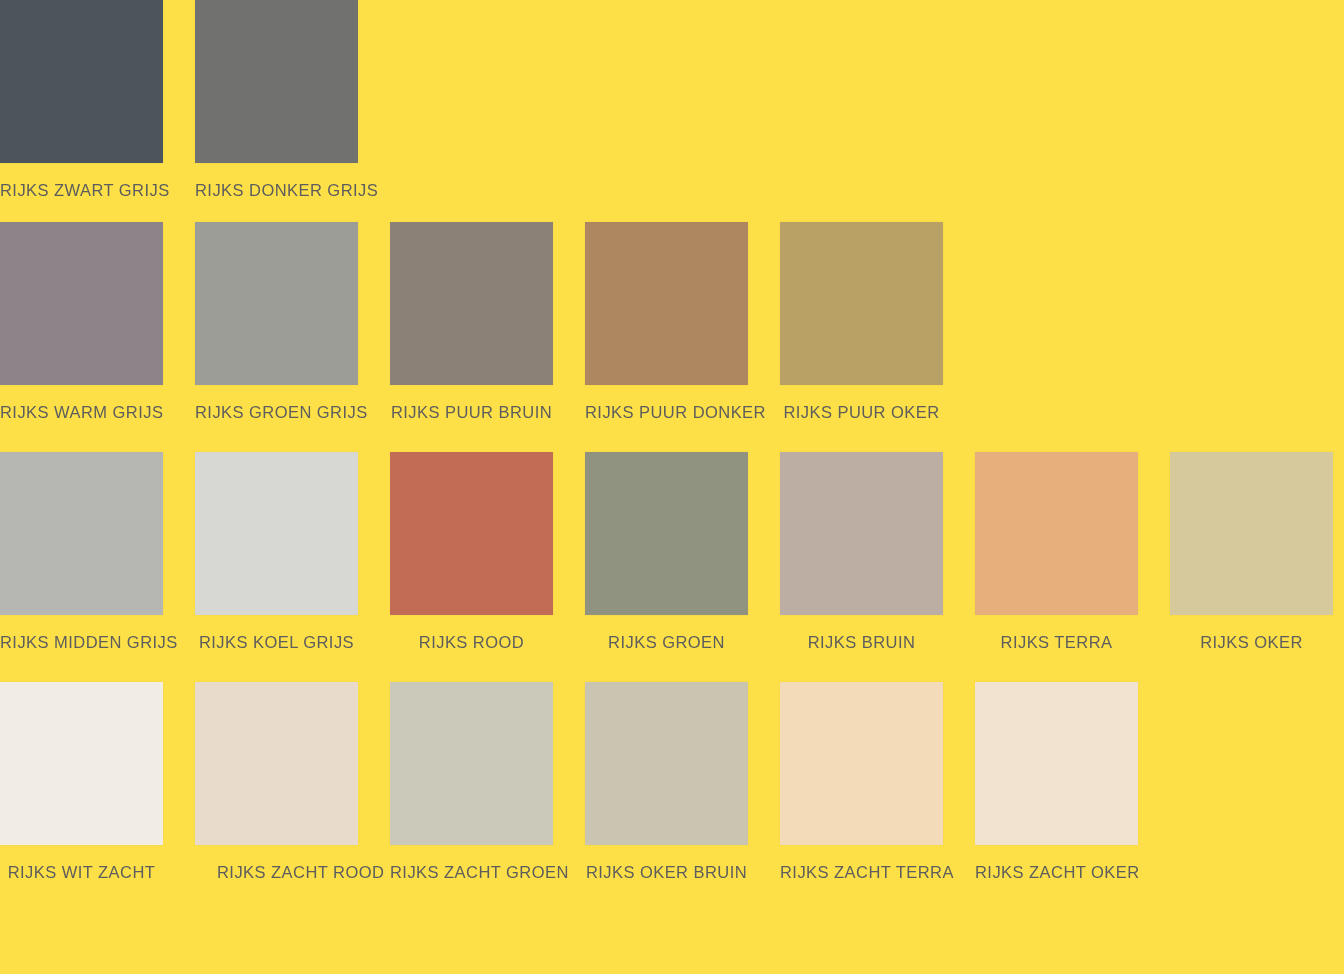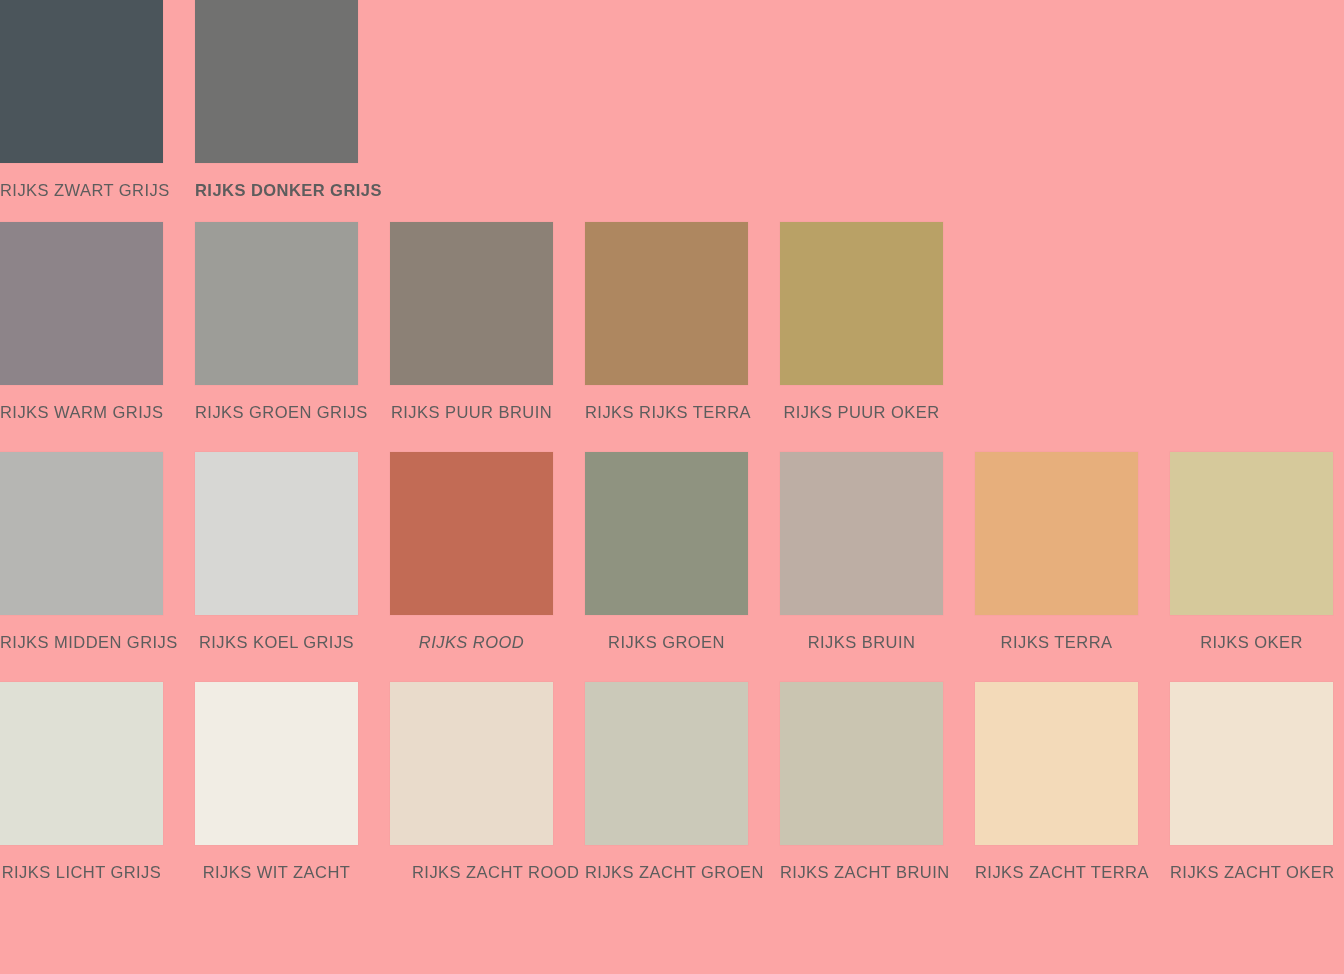--- a/index.html
+++ b/index.html
@@ -64,29 +64,29 @@
   }
 
   .cell-empty {
     width: 163px;
     height: 1px;
   }
 </style>
 </head>
 <body>
 
-<div id="palette-grid" style="background: #fca5a5;">
+<div id="palette-grid" style="background: #fde047;">
     <div class="palette-row row-first">
       <div class="swatch-cell">
         <span class="swatch-chip" title="RIJKS ZWART GRIJS" style="background: rgb(75, 85, 91);"></span>
         <span class="swatch-label" style="color: rgb(93, 93, 93);">RIJKS ZWART GRIJS</span>
       </div>
       <div class="swatch-cell">
         <span class="swatch-chip" title="RIJKS DONKER GRIJS" style="background: rgb(113, 113, 112);"></span>
-        <span class="swatch-label" style="color: rgb(93, 93, 93); font-weight: bold;">RIJKS DONKER GRIJS</span>
+        <span class="swatch-label" style="color: rgb(93, 93, 93);">RIJKS DONKER GRIJS</span>
       </div>
       <div class="cell-empty"></div>
       <div class="cell-empty"></div>
       <div class="cell-empty"></div>
       <div class="cell-empty"></div>
       <div class="cell-empty"></div>
     </div>
     <div class="palette-row">
       <div class="swatch-cell">
         <span class="swatch-chip" title="RIJKS WARM GRIJS" style="background: rgb(141, 132, 137);"></span>
@@ -95,77 +95,73 @@
       <div class="swatch-cell">
         <span class="swatch-chip" title="RIJKS GROEN GRIJS" style="background: rgb(157, 157, 152);"></span>
         <span class="swatch-label" style="color: rgb(93, 93, 93);">RIJKS GROEN GRIJS</span>
       </div>
       <div class="swatch-cell">
         <span class="swatch-chip" title="RIJKS PUUR BRUIN" style="background: rgb(140, 129, 118);"></span>
         <span class="swatch-label" style="color: rgb(93, 93, 93);">RIJKS PUUR BRUIN</span>
       </div>
       <div class="swatch-cell">
         <span class="swatch-chip" title="RIJKS PUUR TERRA" style="background: rgb(174, 135, 96);"></span>
-        <span class="swatch-label" style="color: rgb(93, 93, 93);">RIJKS RIJKS TERRA</span>
+        <span class="swatch-label" style="color: rgb(93, 93, 93);">RIJKS PUUR DONKER</span>
       </div>
       <div class="swatch-cell">
         <span class="swatch-chip" title="RIJKS PUUR OKER" style="background: rgb(185, 161, 102);"></span>
         <span class="swatch-label" style="color: rgb(93, 93, 93);">RIJKS PUUR OKER</span>
       </div>
     </div>
     <div class="palette-row">
       <div class="swatch-cell">
         <span class="swatch-chip" title="RIJKS MIDDEN GRIJS" style="background: rgb(182, 182, 179);"></span>
         <span class="swatch-label" style="color: rgb(93, 93, 93);">RIJKS MIDDEN GRIJS</span>
       </div>
       <div class="swatch-cell">
         <span class="swatch-chip" title="RIJKS KOEL GRIJS" style="background: rgb(215, 215, 212);"></span>
         <span class="swatch-label" style="color: rgb(93, 93, 93);">RIJKS KOEL GRIJS</span>
       </div>
       <div class="swatch-cell">
         <span class="swatch-chip" title="RIJKS ROOD" style="background: rgb(194, 107, 85);"></span>
-        <span class="swatch-label" style="color: rgb(93, 93, 93); font-style: italic;">RIJKS ROOD</span>
+        <span class="swatch-label" style="color: rgb(93, 93, 93);">RIJKS ROOD</span>
       </div>
       <div class="swatch-cell">
         <span class="swatch-chip" title="RIJKS GROEN" style="background: rgb(143, 147, 128);"></span>
         <span class="swatch-label" style="color: rgb(93, 93, 93);">RIJKS GROEN</span>
       </div>
       <div class="swatch-cell">
         <span class="swatch-chip" title="RIJKS BRUIN" style="background: rgb(189, 174, 164);"></span>
         <span class="swatch-label" style="color: rgb(93, 93, 93);">RIJKS BRUIN</span>
       </div>
       <div class="swatch-cell">
         <span class="swatch-chip" title="RIJKS TERRA" style="background: rgb(231, 175, 124);"></span>
         <span class="swatch-label" style="color: rgb(93, 93, 93);">RIJKS TERRA</span>
       </div>
       <div class="swatch-cell">
         <span class="swatch-chip" title="RIJKS OKER" style="background: rgb(214, 201, 155);"></span>
         <span class="swatch-label" style="color: rgb(93, 93, 93);">RIJKS OKER</span>
       </div>
     </div>
     <div class="palette-row">
       <div class="swatch-cell">
-        <span class="swatch-chip" title="RIJKS LICHT GRIJS" style="background: rgb(223, 224, 213);"></span>
-        <span class="swatch-label" style="color: rgb(93, 93, 93);">RIJKS LICHT GRIJS</span>
-      </div>
-      <div class="swatch-cell">
         <span class="swatch-chip" title="RIJKS WIT GRIJS" style="background: rgb(241, 237, 228);"></span>
         <span class="swatch-label" style="color: rgb(93, 93, 93);">RIJKS WIT ZACHT</span>
       </div>
       <div class="swatch-cell">
         <span class="swatch-chip" title="RIJKS ZACHT ROOD" style="background: rgb(233, 219, 203);"></span>
         <span class="swatch-label" style="color: rgb(93, 93, 93); margin-left: 44px;">RIJKS ZACHT ROOD</span>
       </div>
       <div class="swatch-cell">
         <span class="swatch-chip" title="RIJKS ZACHT GROEN" style="background: rgb(203, 201, 185);"></span>
         <span class="swatch-label" style="color: rgb(93, 93, 93);">RIJKS ZACHT GROEN</span>
       </div>
       <div class="swatch-cell">
         <span class="swatch-chip" title="RIJKS ZACHT BRUIN" style="background: rgb(202, 197, 177);"></span>
-        <span class="swatch-label" style="color: rgb(93, 93, 93);">RIJKS ZACHT BRUIN</span>
+        <span class="swatch-label" style="color: rgb(93, 93, 93);">RIJKS OKER BRUIN</span>
       </div>
       <div class="swatch-cell">
         <span class="swatch-chip" title="RIJKS ZACHT TERRA" style="background: rgb(243, 218, 185);"></span>
         <span class="swatch-label" style="color: rgb(93, 93, 93);">RIJKS ZACHT TERRA</span>
       </div>
       <div class="swatch-cell">
         <span class="swatch-chip" title="RIJKS ZACHT OKER" style="background: rgb(241, 227, 208);"></span>
         <span class="swatch-label" style="color: rgb(93, 93, 93);">RIJKS ZACHT OKER</span>
       </div>
     </div>

